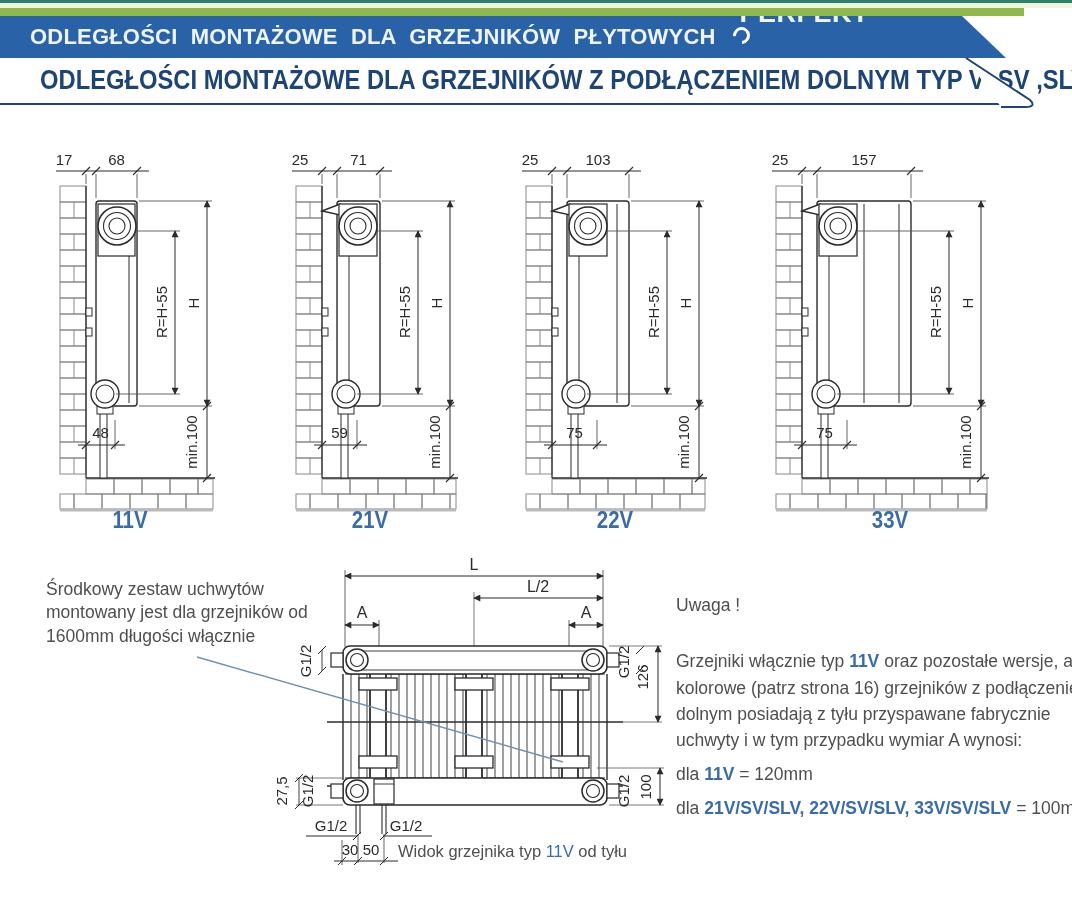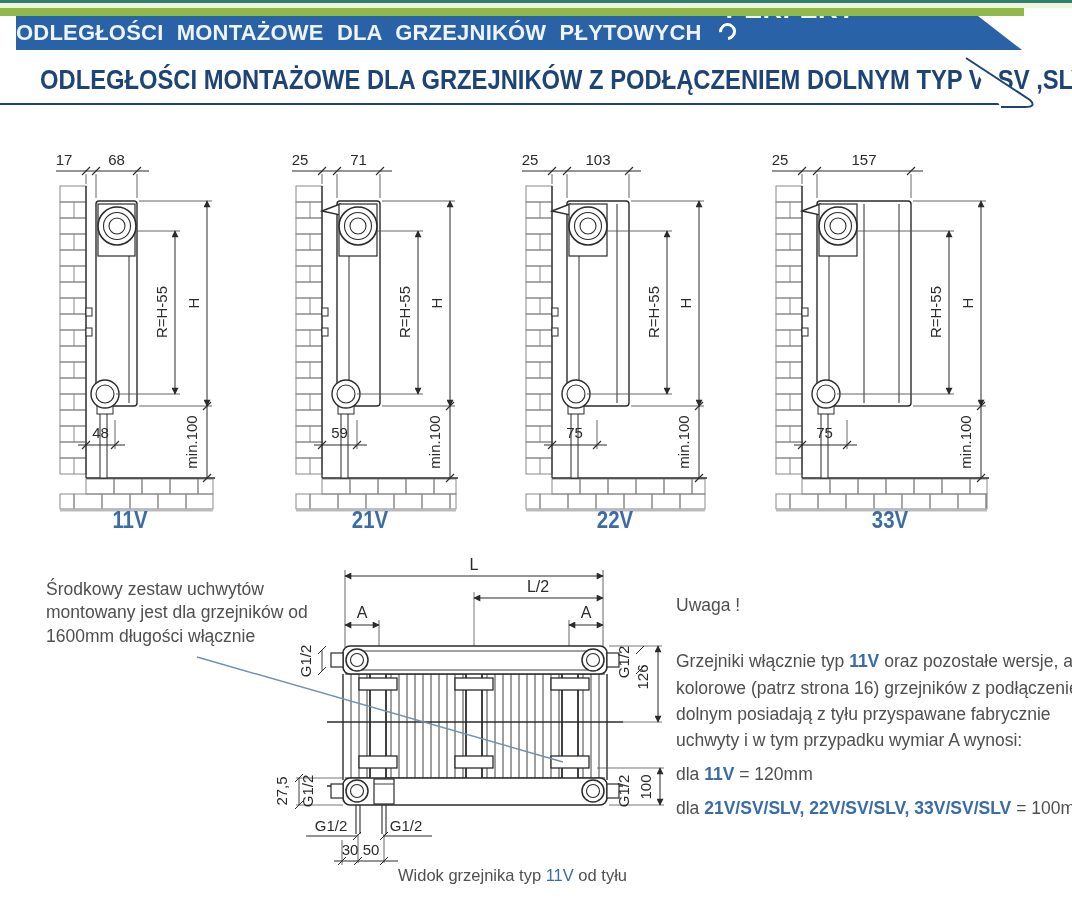--- a/index.html
+++ b/index.html
@@ -3,23 +3,23 @@
 <meta charset="utf-8">
 <style>
   html,body{margin:0;padding:0;background:#fff;}
   .page{position:relative;width:1072px;height:898px;background:#fff;overflow:hidden;
         font-family:"Liberation Sans",sans-serif;}
   
   .stripe-teal{position:absolute;top:0;left:0;width:1072px;height:3px;background:#2e8070;}
   .stripe-pale{position:absolute;top:3px;left:0;width:1072px;height:5px;background:#eff4da;}
   .stripe-green{position:absolute;top:8px;left:0;width:1024px;height:8px;background:#8fb94a;}
   
-  .banner{position:absolute;top:16px;left:16px;width:1006px;height:34px;background:#2a62a8;
+  .banner{position:absolute;top:16px;left:0;width:1006px;height:42px;background:#2a62a8;
           clip-path:polygon(0 0,962px 0,1006px 100%,0 100%);
-          display:flex;align-items:center;box-sizing:border-box;color:#eef4fb;}
+          display:flex;align-items:center;padding-left:30px;box-sizing:border-box;color:#eef4fb;}
   .banner-title{font-size:22px;font-weight:bold;word-spacing:7px;letter-spacing:.2px;white-space:nowrap;}
   .brand{margin-left:24px;display:flex;align-items:flex-start;line-height:1;flex-direction:column;}
   .brand-main{font-size:27px;font-weight:bold;letter-spacing:.5px;}
   .brand-swirl{display:inline-block;width:11px;height:11px;border:3px solid #fff;border-radius:50%;
                border-left-color:transparent;transform:rotate(-50deg);margin:0 0 14px -7px;}
   .brand-sub{font-size:11px;font-weight:bold;letter-spacing:.6px;margin:0 0 5px 0;}
   
   .subheader{position:absolute;top:58px;left:0;width:1002px;height:47px;background:#fff;
              border-bottom:2px solid #1c4477;display:flex;align-items:center;
              padding-left:40px;box-sizing:border-box;}
@@ -31,21 +31,21 @@
   .type-label{position:absolute;top:506px;width:250px;text-align:center;color:#3a6da8;
               font-size:24px;font-weight:bold;transform:scaleX(.85);}
   
   .note{position:absolute;color:#4f4f4f;font-size:17.5px;line-height:1.34;}
   .note-left{left:46px;top:578px;width:278px;}
   .warning{left:676px;top:592px;width:420px;line-height:1.5;}
   .warning-title{margin-bottom:30px;}
   .warning p{margin:0 0 8px 0;}
   .dla-line{white-space:nowrap;margin-top:7px;}
   .blue{color:#3a6da8;font-weight:bold;}
-  .caption{position:absolute;left:398px;top:842px;font-size:16.5px;color:#4f4f4f;margin-top:24px;}
+  .caption{position:absolute;left:398px;top:842px;font-size:16.5px;color:#4f4f4f;}
   .rear-svg{position:absolute;left:0;top:550px;}
   svg text{font-family:"Liberation Sans",sans-serif;}
 </style>
 </head>
 <body>
 
 <div class="page">
 
   <svg width="0" height="0" style="position:absolute">
     <defs>

